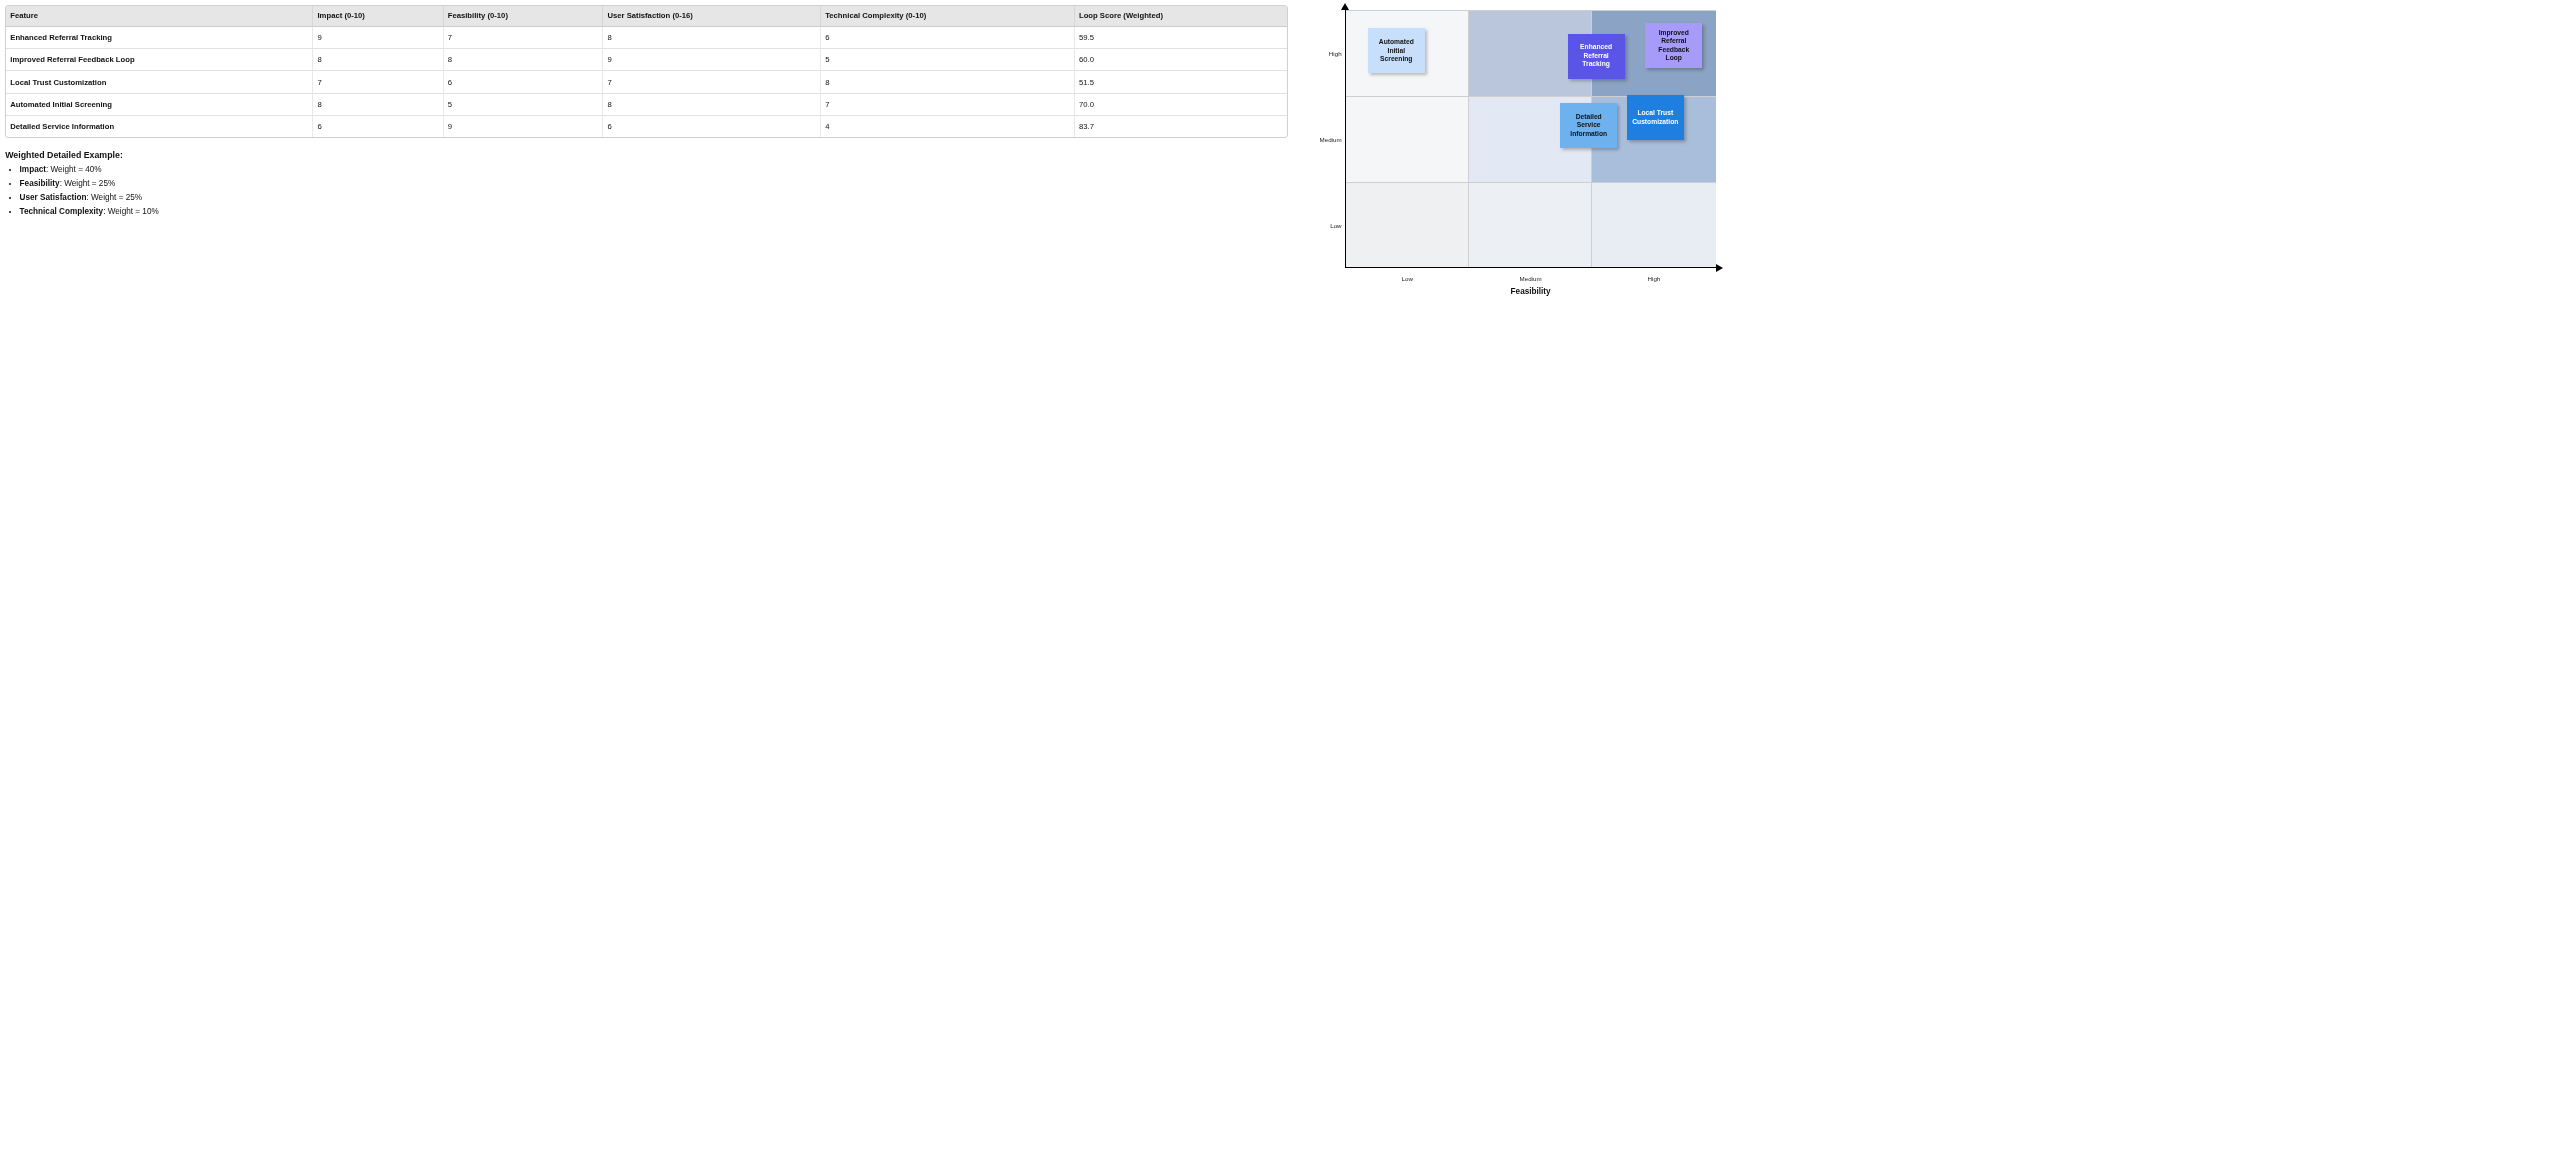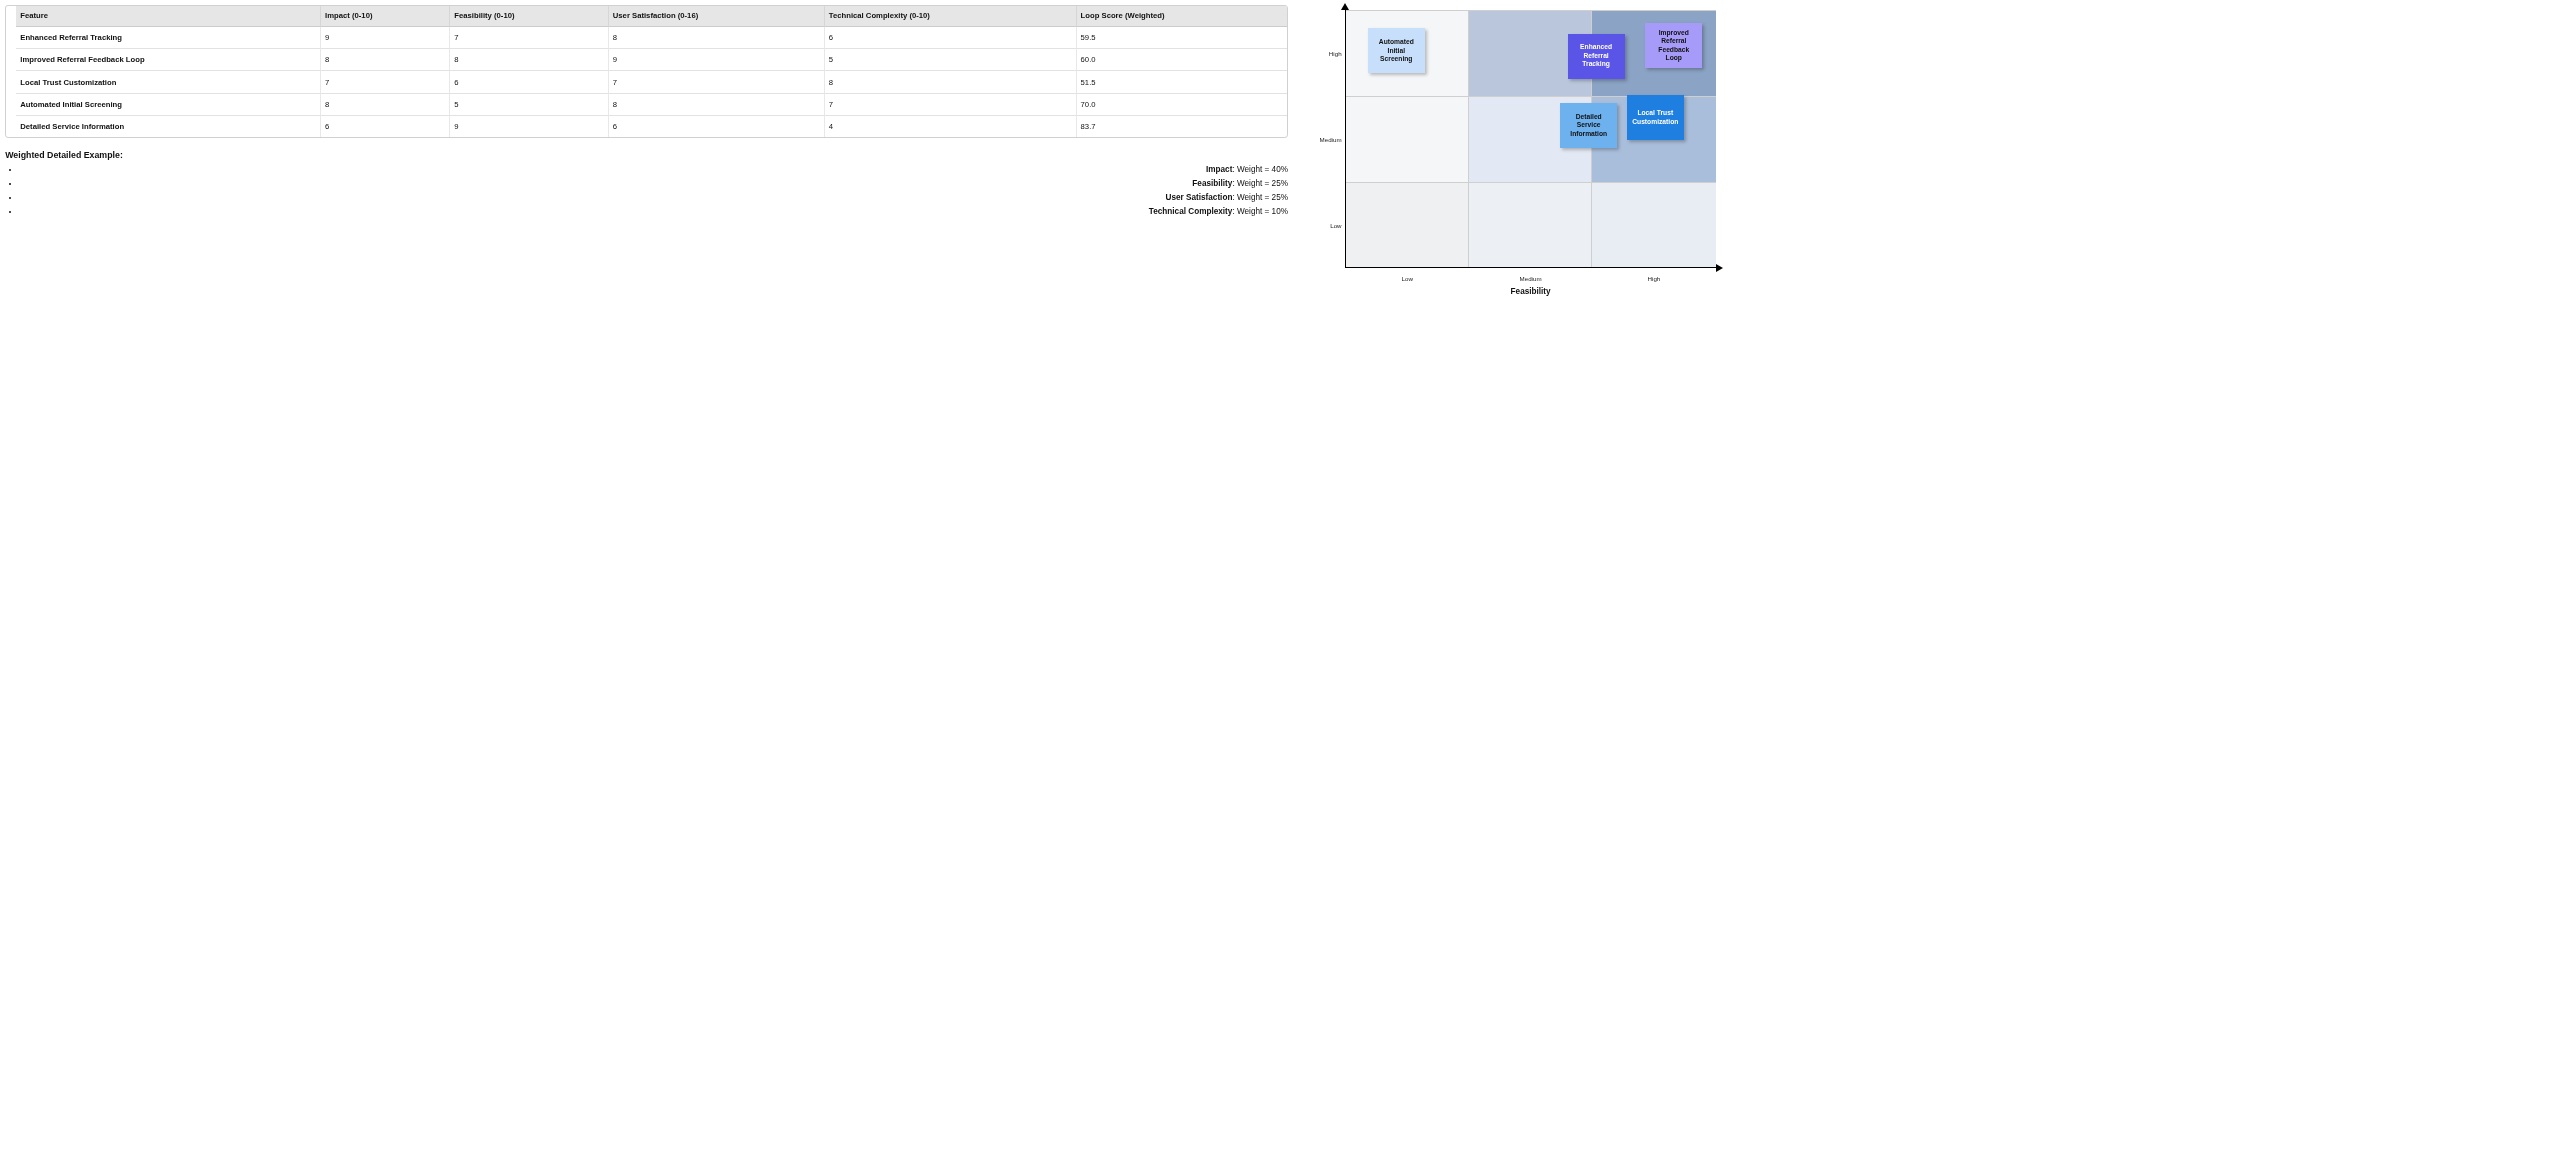--- a/index.html
+++ b/index.html
@@ -20,21 +20,20 @@
 
   
   table.features {
     border-collapse: separate;
     border-spacing: 0;
     width: 100%;
     border: 0.5px solid #d0d0d0;
     border-radius: 3.1px;
     overflow: hidden;
     font-size: 7.7px;
-    padding-left: 10px;
   }
   table.features th {
     background: #e6e6e6;
     text-align: left;
     font-weight: 700;
     padding: 5.2px 4.1px;
     border-bottom: 0.5px solid #ccc;
     border-right: 0.5px solid #d6d6d6;
     vertical-align: top;
   }
@@ -53,21 +52,21 @@
   .criteria-heading {
     font-weight: 700;
     font-size: 8.8px;
     margin: 11.3px 0 3.1px 0;
   }
   ul.criteria {
     margin: 2.1px 0 0 0;
     padding-left: 14.4px;
     font-size: 8.2px;
   }
-  ul.criteria li { margin: 5.2px 0; text-align: right; }
+  ul.criteria li { margin: 5.2px 0; }
   ul.criteria li .crit-name { font-weight: 700; }
 
   
   .matrix-wrap {
     position: relative;
     padding: 5.2px 15.5px 31px 36px;
   }
   .matrix {
     position: relative;
     width: 371px;

